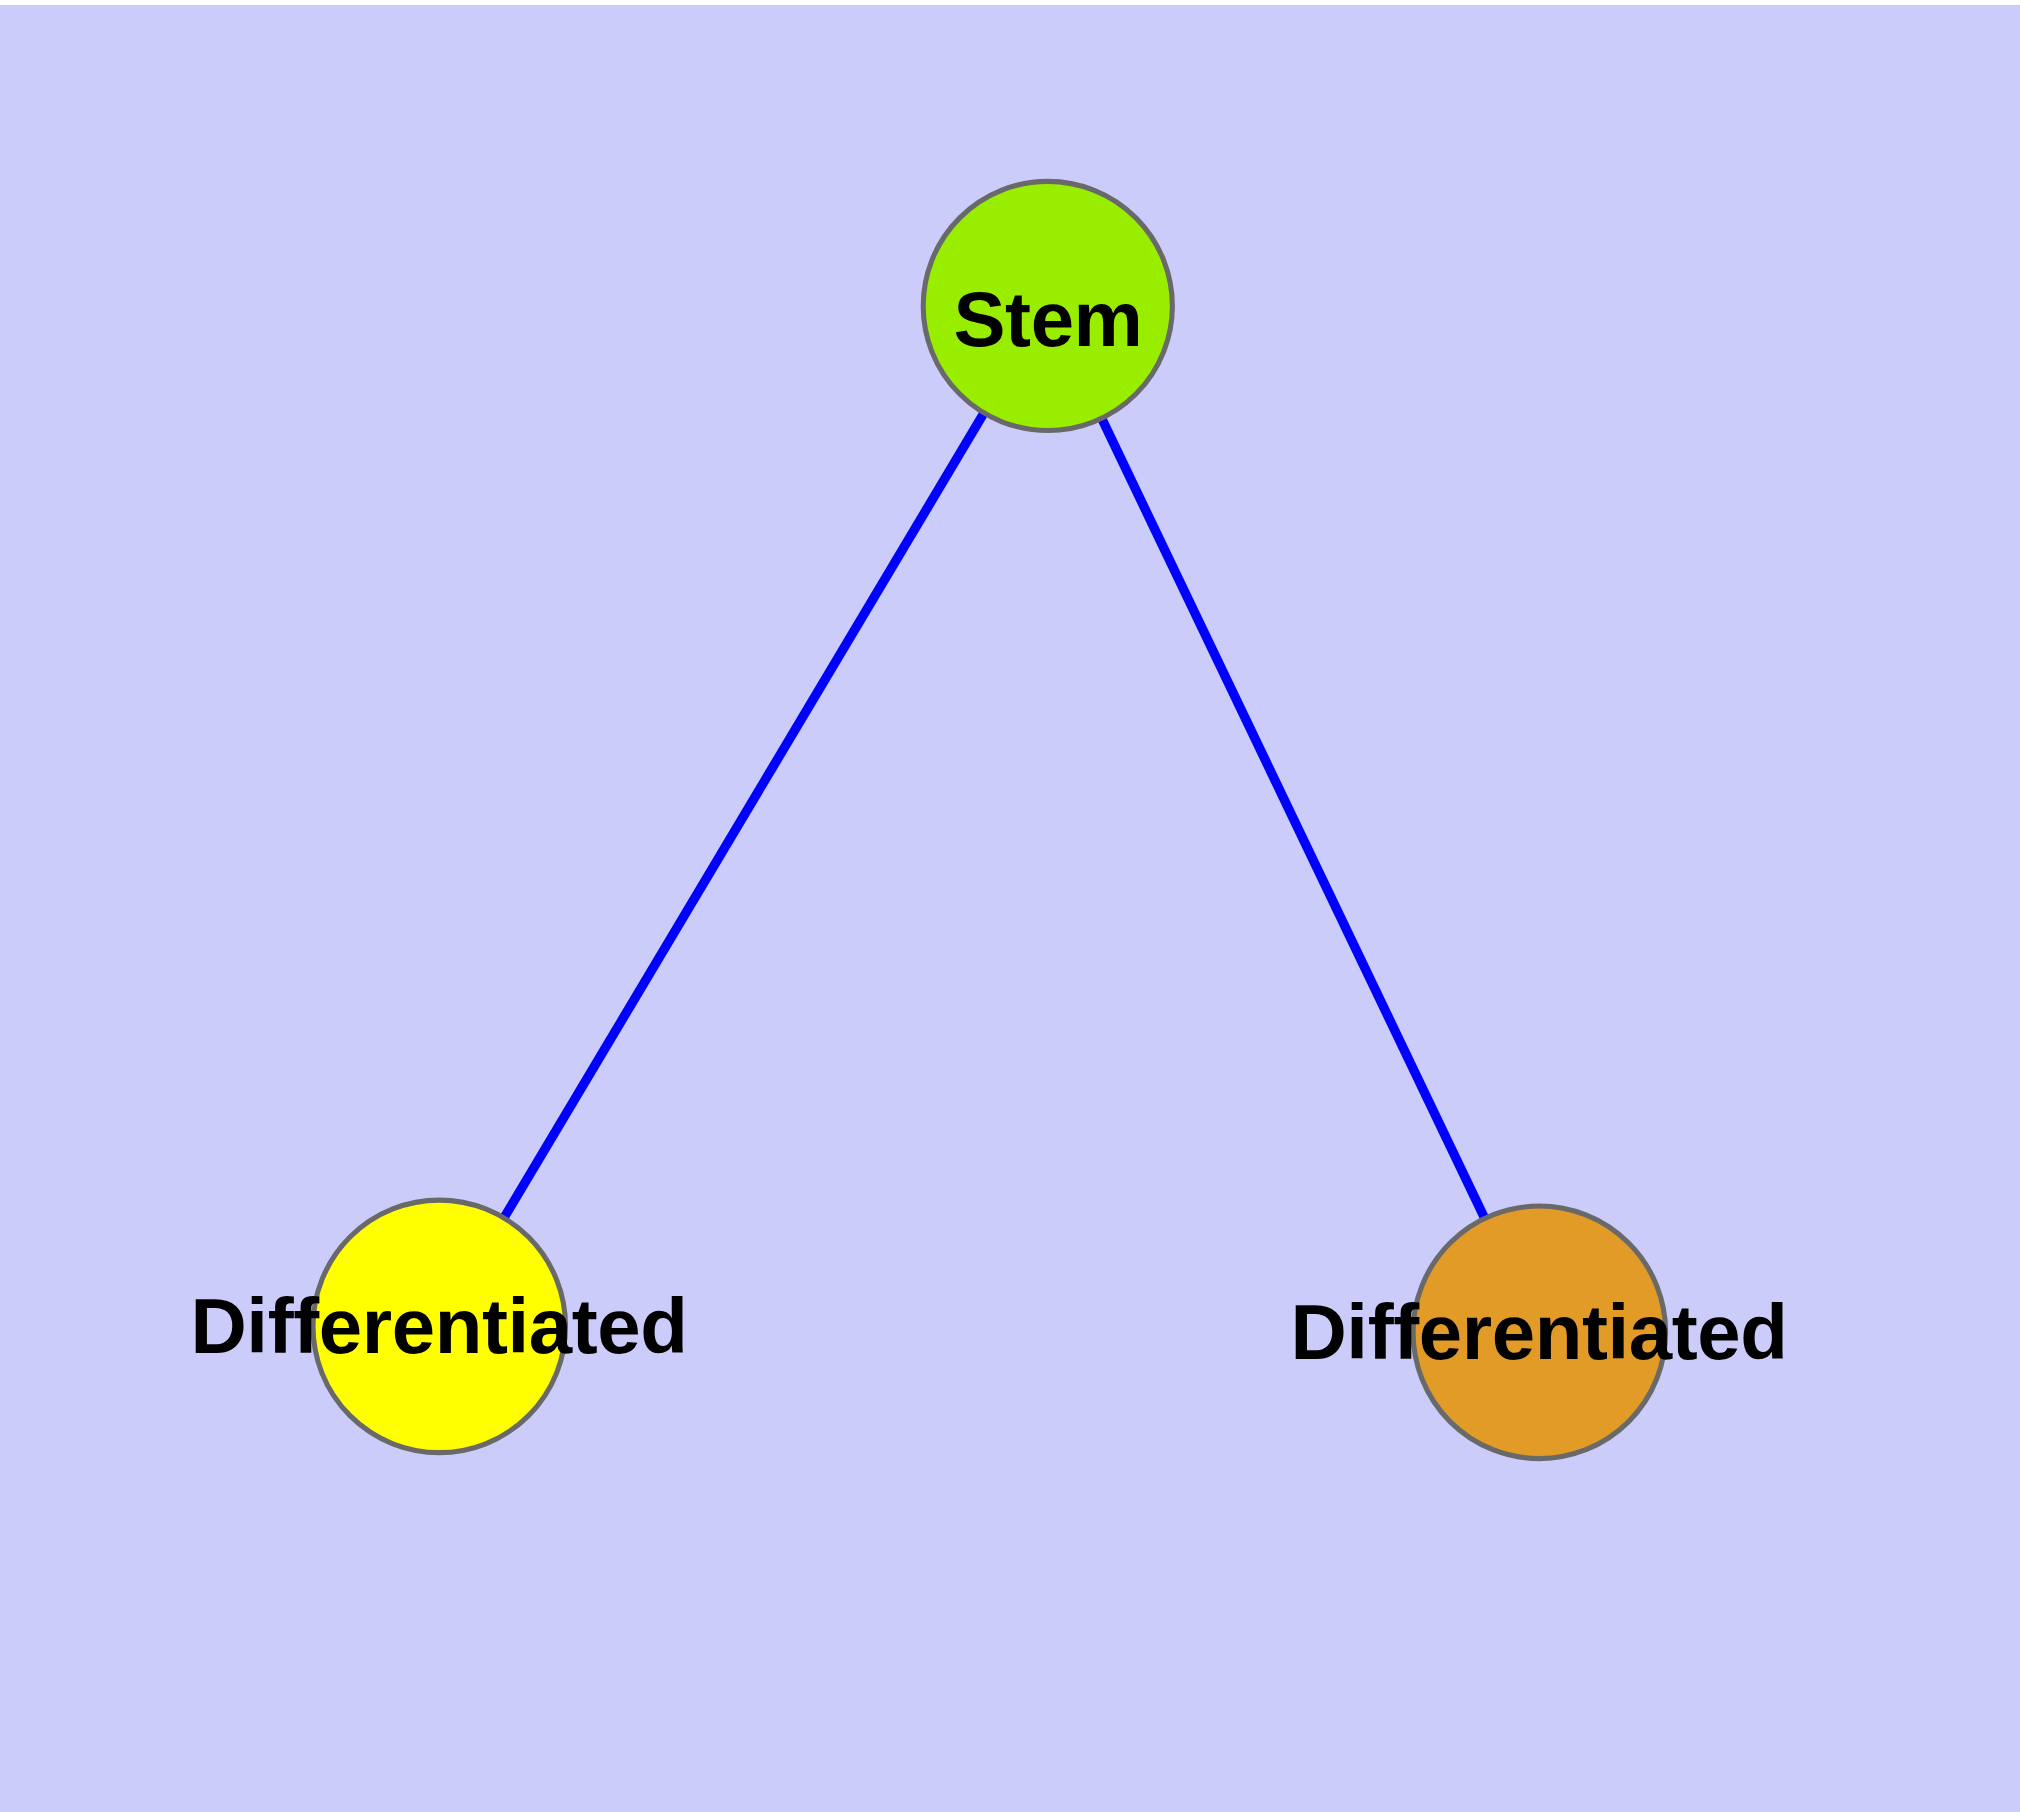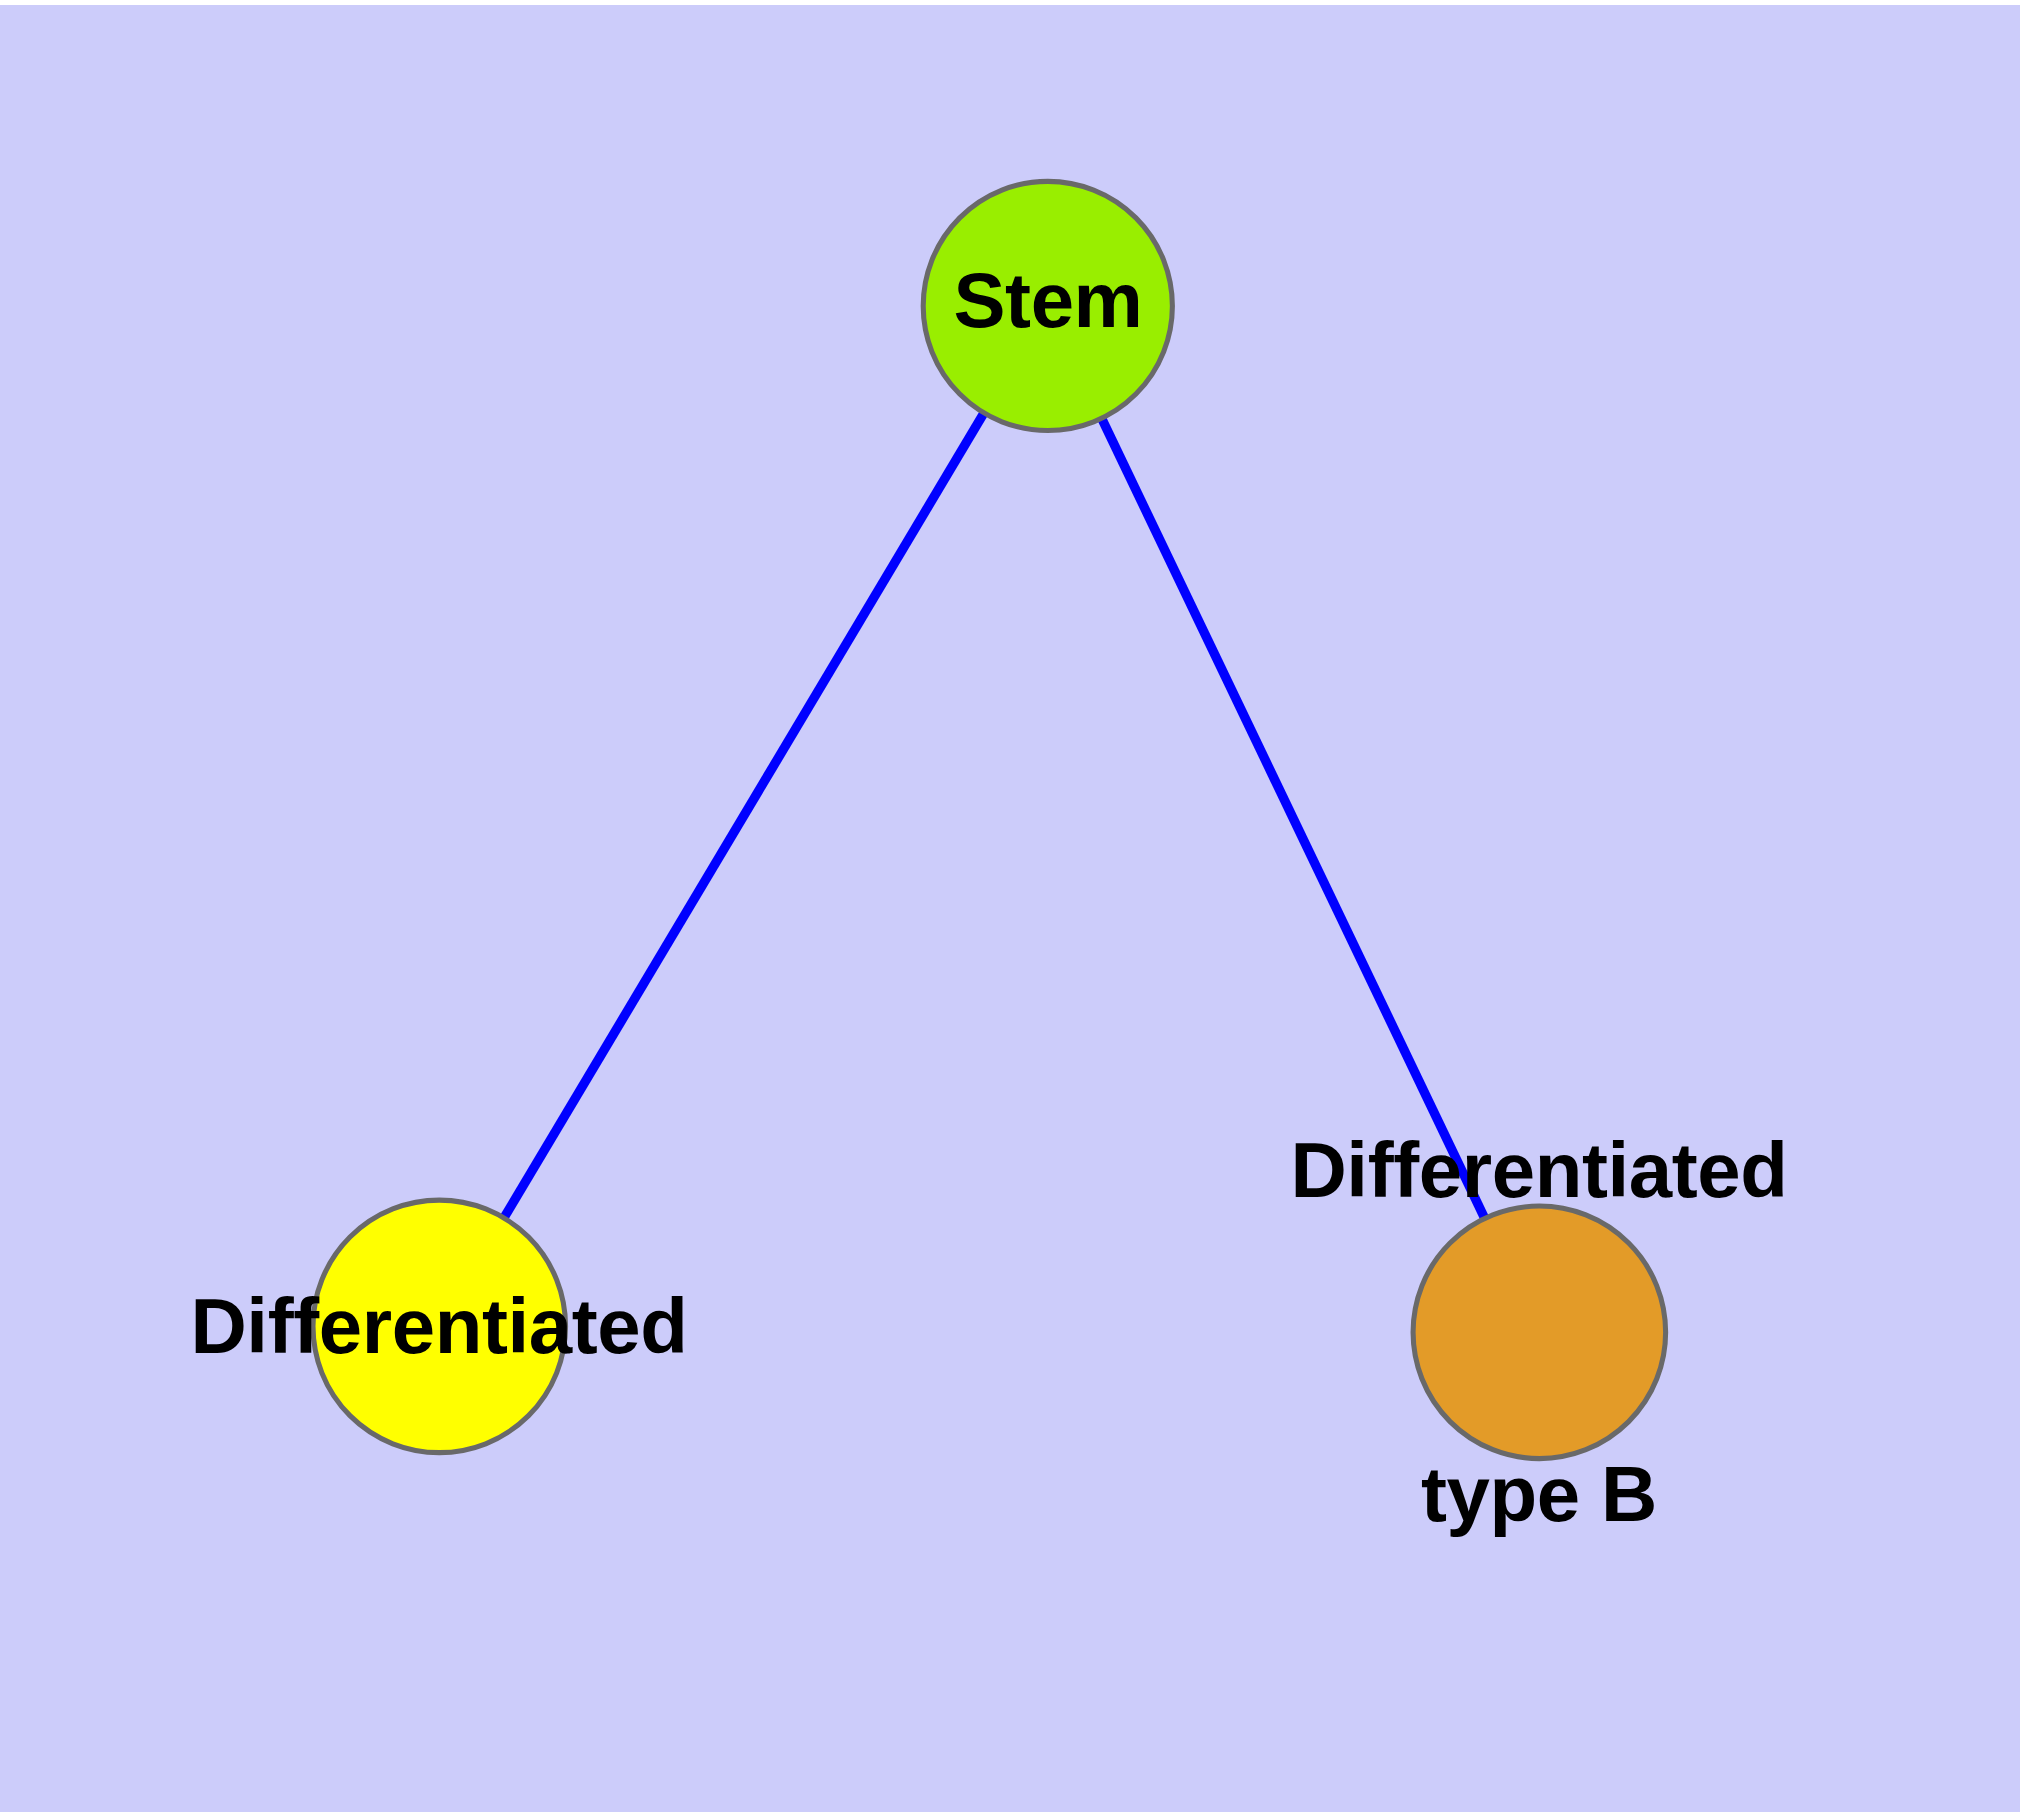--- a/index.html
+++ b/index.html
@@ -59,27 +59,26 @@
       <line x1="1299.9295077309487" y1="494.4804032106532" x2="1751.2065800024168" y2="1436.7158075567704" stroke="#0000ff" stroke-width="11" stroke-linecap="butt"></line>
     </g>
 
     <g>
       <circle cx="1236" cy="361" r="147" fill="#99ee00" stroke="#696969" stroke-width="6"></circle>
       <circle cx="518" cy="1565" r="149" fill="#ffff00" stroke="#696969" stroke-width="6"></circle>
       <circle cx="1816" cy="1572" r="149" fill="#e39b28" stroke="#696969" stroke-width="6"></circle>
     </g>
   </svg>
 
-  <div class="node-label" style="left: 1048px; top: 300px; color: rgb(0, 0, 0);">
+  <div class="node-label" style="left: 1048px; top: 319px; color: rgb(0, 0, 0);">
     <div>Stem</div>
   </div>
 
   <div class="node-label" style="left: 439px; top: 1326px; color: rgb(0, 0, 0);">
     <div>Differentiated</div>
   </div>
 
   <div class="node-label" style="left: 1539px; top: 1332px; color: rgb(0, 0, 0);">
     <div>Differentiated</div>
-    <div>type B</div>
   </div>
 
 </div>
 
 
 </body></html>

